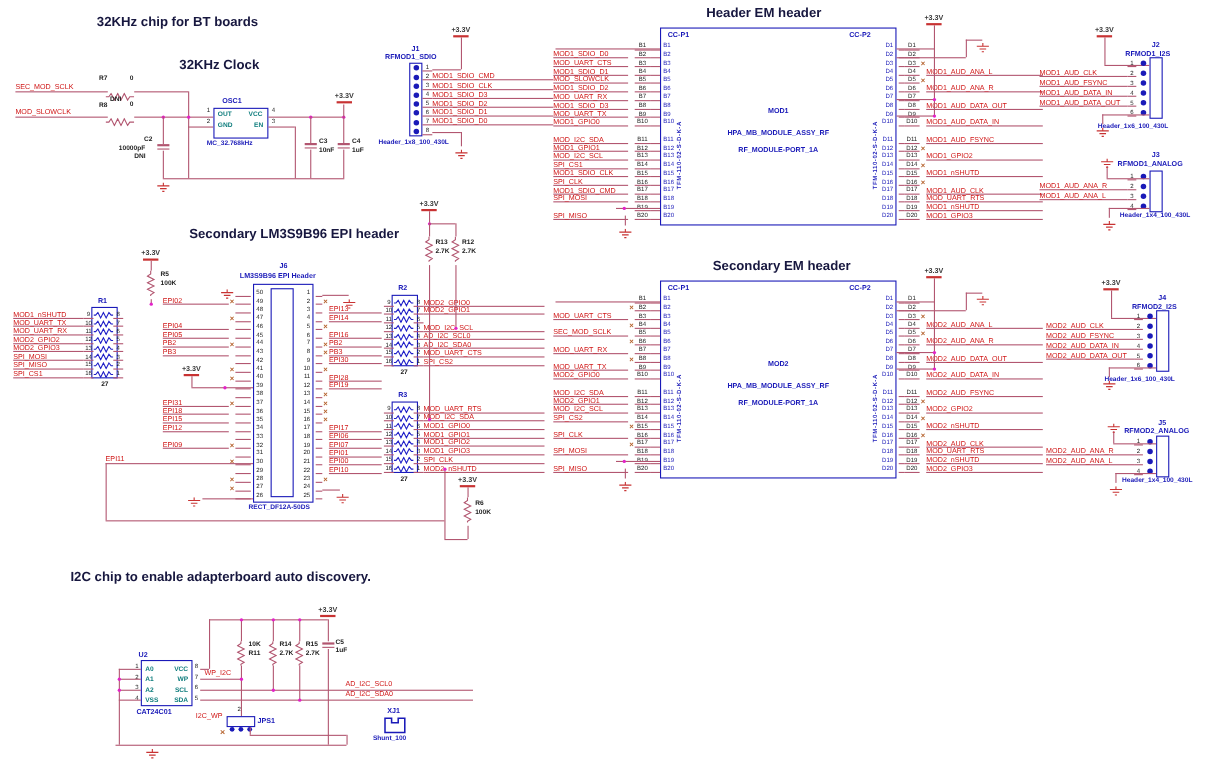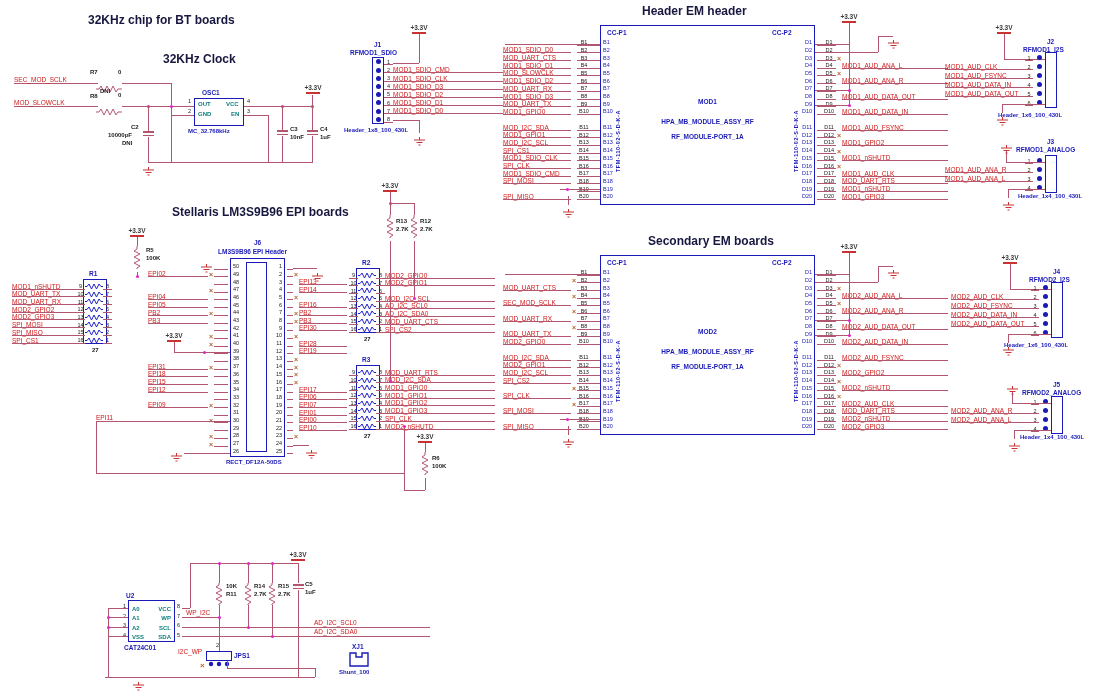--- a/index.html
+++ b/index.html
@@ -46,23 +46,24 @@
   .dotpin i{width:5px;height:5px;border-radius:50%;background:#1a1ab8}
   .xmark{position:absolute;color:#b5622d;font-size:8px;font-weight:bold;line-height:8px}
 </style>
 </head>
 <body>
 
 <div id="page">
 
   <div class="t1" style="left:88px;top:13px">32KHz chip for BT boards</div>
   <div class="t1" style="left:163px;top:52px">32KHz Clock</div>
-  <div class="t1" style="left:172px;top:205px">Stellaris LM3S9B96 EPI boards</div>
+  <div class="t1" style="left:172px;top:205px">Secondary LM3S9B96 EPI header</div>
   <div class="t1" style="left:642px;top:4px">Header EM header</div>
-  <div class="t1" style="left:648px;top:234px">Secondary EM boards</div>
+  <div class="t1" style="left:648px;top:234px">Secondary EM header</div>
+  <div class="t1" style="left:64px;top:517px">I2C chip to enable adapterboard auto discovery.</div>
 
   <div class="anet" style="left:14px;top:76px;width:84px">SEC_MOD_SCLK</div>
   <div class="anet" style="left:14px;top:99px;width:84px">MOD_SLOWCLK</div>
   <div class="abs" style="left:96px;top:79px"><svg width="26" height="8">
         <path d="M0 4h3l2-3 3 6 3-6 3 6 3-6 3 6 2-3h4" fill="none" stroke="#b25670"></path>
       </svg></div>
   <div class="abs" style="left:96px;top:102px"><svg width="26" height="8">
         <path d="M0 4h3l2-3 3 6 3-6 3 6 3-6 3 6 2-3h4" fill="none" stroke="#b25670"></path>
       </svg></div>
   <span class="blk" style="left:90px;top:69px">R7</span>

